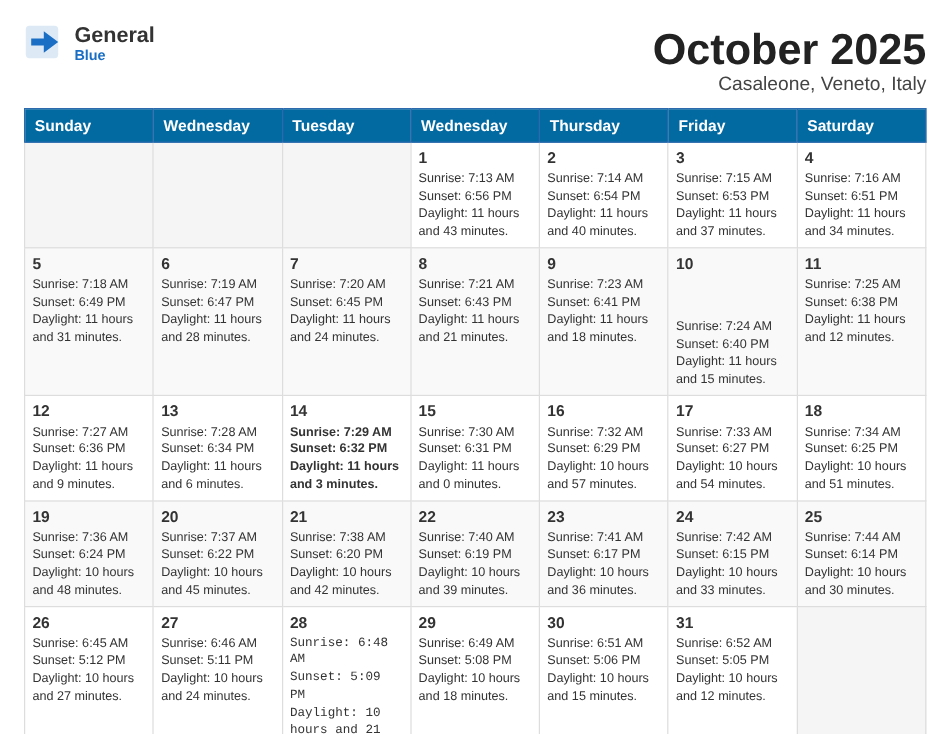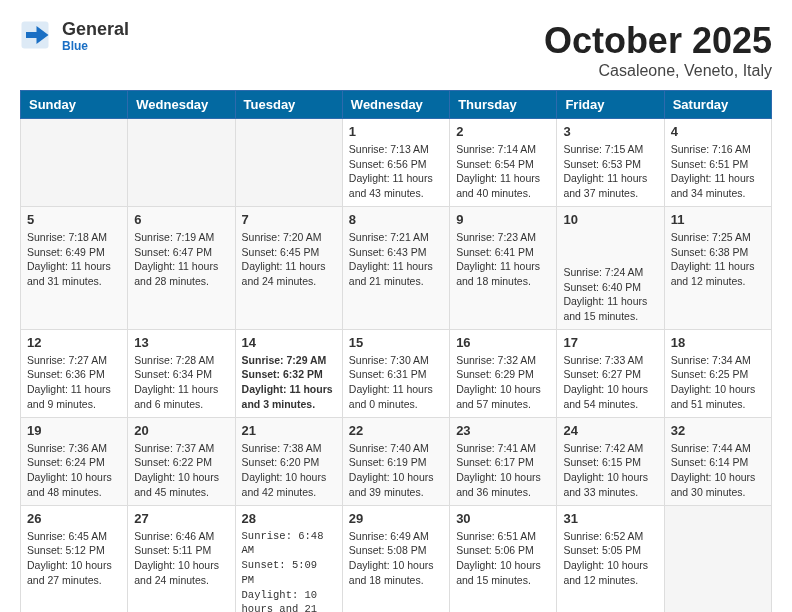--- a/index.html
+++ b/index.html
@@ -273,21 +273,21 @@
 Sunset: 6:17 PM
 Daylight: 10 hours and 36 minutes.</div>
         </td>
         <td>
           <span class="day-num">24</span>
           <div class="day-info" style="white-space: pre-line;">Sunrise: 7:42 AM
 Sunset: 6:15 PM
 Daylight: 10 hours and 33 minutes.</div>
         </td>
         <td>
-          <span class="day-num">32</span>
+          <span class="day-num">25</span>
           <div class="day-info" style="white-space: pre-line;">Sunrise: 7:44 AM
 Sunset: 6:14 PM
 Daylight: 10 hours and 30 minutes.</div>
         </td>
       </tr>
       <tr>
         <td>
           <span class="day-num">26</span>
           <div class="day-info" style="white-space: pre-line;">Sunrise: 6:45 AM
 Sunset: 5:12 PM

